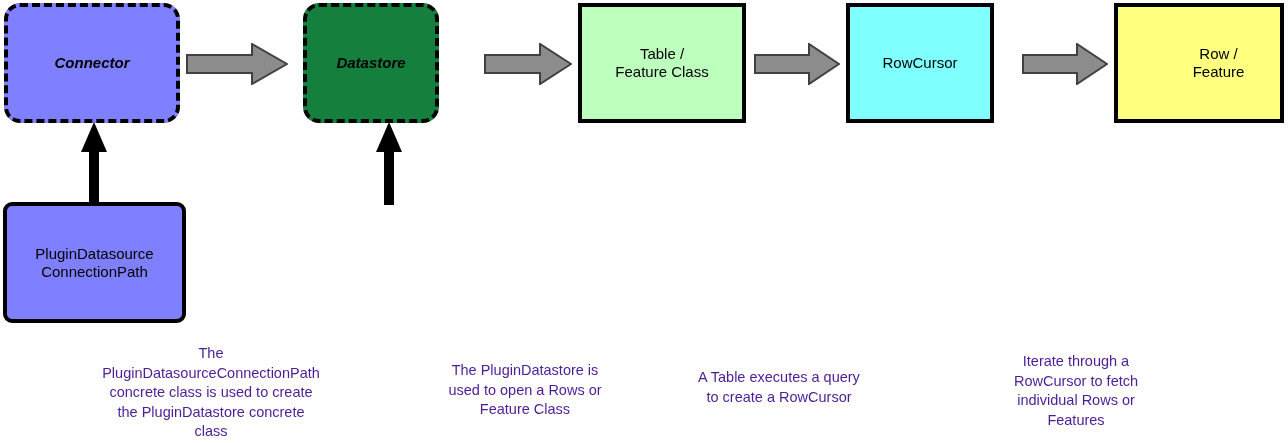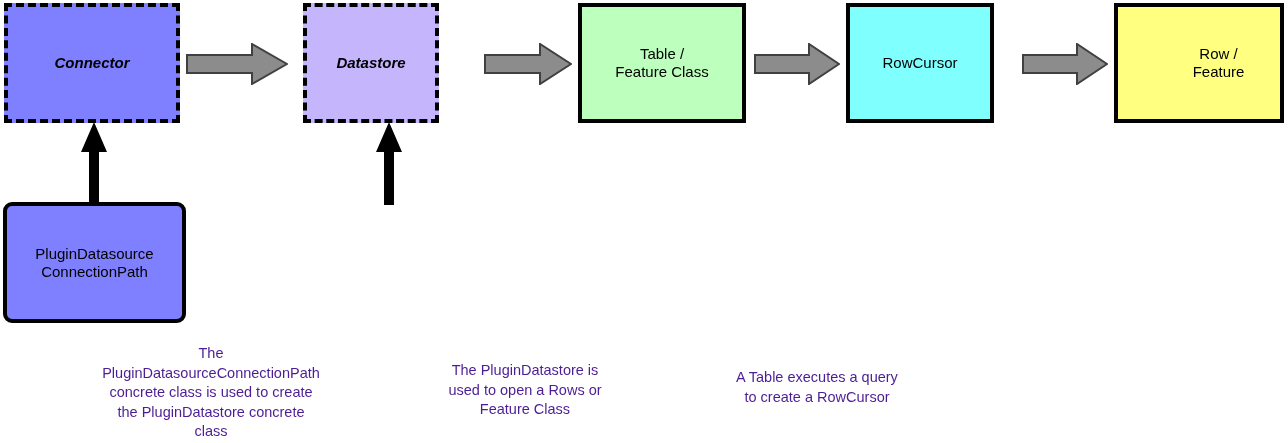--- a/index.html
+++ b/index.html
@@ -27,21 +27,21 @@
     display: flex;
     align-items: center;
     justify-content: center;
     text-align: center;
     line-height: 1.18;
     color: #000000;
     white-space: pre-line;
   }
   .node.solid   { border: 4px solid #000000; }
   .node.dashed  { border: 4px dashed #000000; }
-  .node.abstract-label { font-style: italic; font-weight: 600; }
+  .node.abstract-label { font-style: italic; font-weight: 600; border-radius: 16px; }
 
   .node-label {
     display: block;
     white-space: pre-line;
   }
 
   
   .harrow {
     position: absolute;
   }
@@ -65,21 +65,21 @@
 </style>
 </head>
 <body>
 
 <div id="canvas">
 
   <div class="node dashed abstract-label" style="left:4px; top:3px; width:176px; height:120px; background:#7f80ff; font-size:15px;">
     <span class="node-label">Connector</span>
   </div>
 
-  <div class="node dashed abstract-label" style="left:303px; top:3px; width:136px; height:120px; background:#c4b5fd; font-size:15px;">
+  <div class="node dashed abstract-label" style="left:303px; top:3px; width:136px; height:120px; background:#15803d; font-size:15px;">
     <span class="node-label">Datastore</span>
   </div>
 
   <div class="node solid" style="left:578px; top:3px; width:168px; height:120px; background:#bdffbd; font-size:15px;">
     <span class="node-label">Table /
 Feature Class</span>
   </div>
 
   <div class="node solid" style="left:846px; top:3px; width:148px; height:120px; background:#80ffff; font-size:15px;">
     <span class="node-label">RowCursor</span>
@@ -135,17 +135,21 @@
   <div class="caption" style="left:56px; top:344px; width:310px;">The
 PluginDatasourceConnectionPath
 concrete class is used to create
 the PluginDatastore concrete
 class</div>
 
   <div class="caption" style="left:410px; top:361px; width:230px;">The PluginDatastore is
 used to open a Rows or
 Feature Class</div>
 
-  <div class="caption" style="left:702px; top:368px; width:230px;">A Table executes a query
+  <div class="caption" style="left:664px; top:368px; width:230px;">A Table executes a query
 to create a RowCursor</div>
 
+  <div class="caption" style="left:976px; top:352px; width:200px;">Iterate through a
+RowCursor to fetch
+individual Rows or
+Features</div>
 
 </div>
 
 </body></html>

